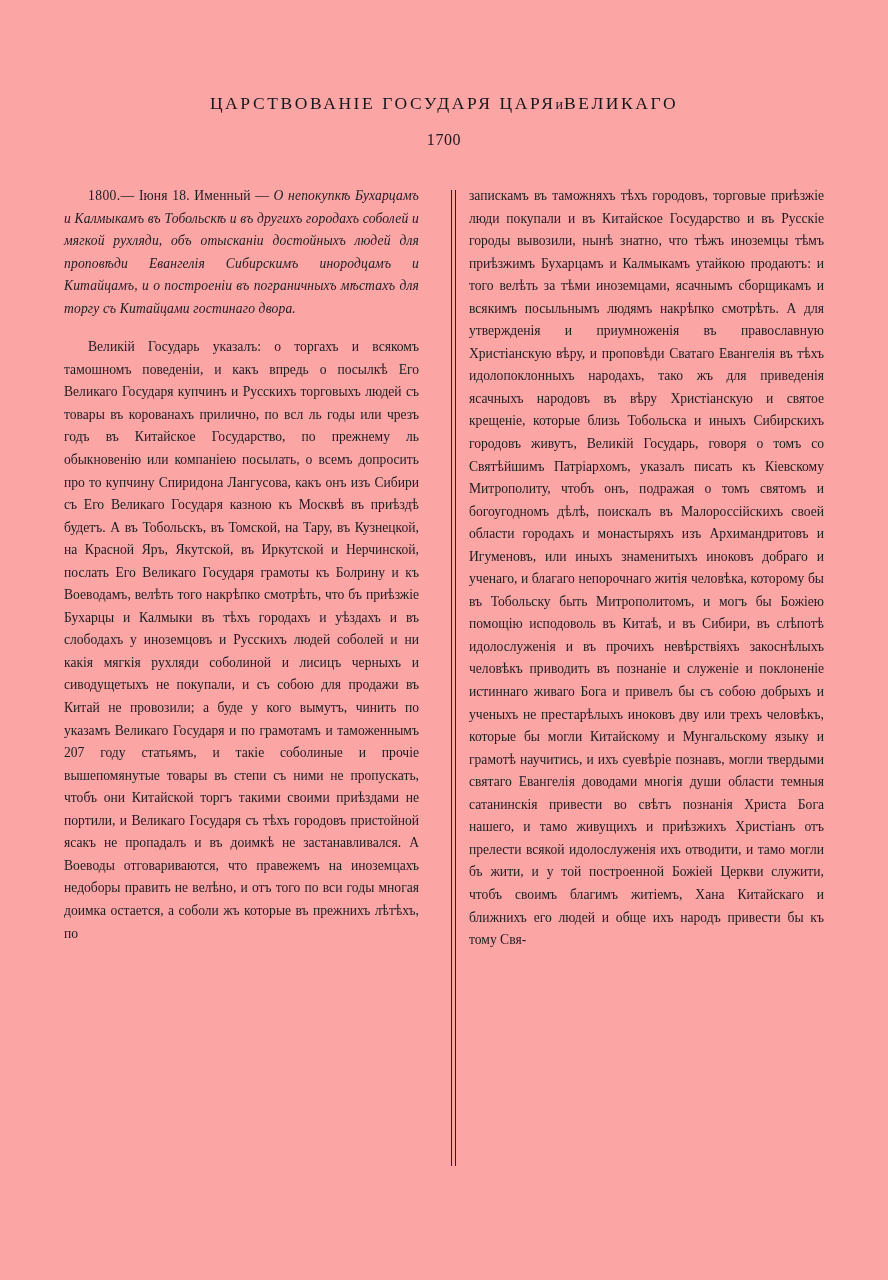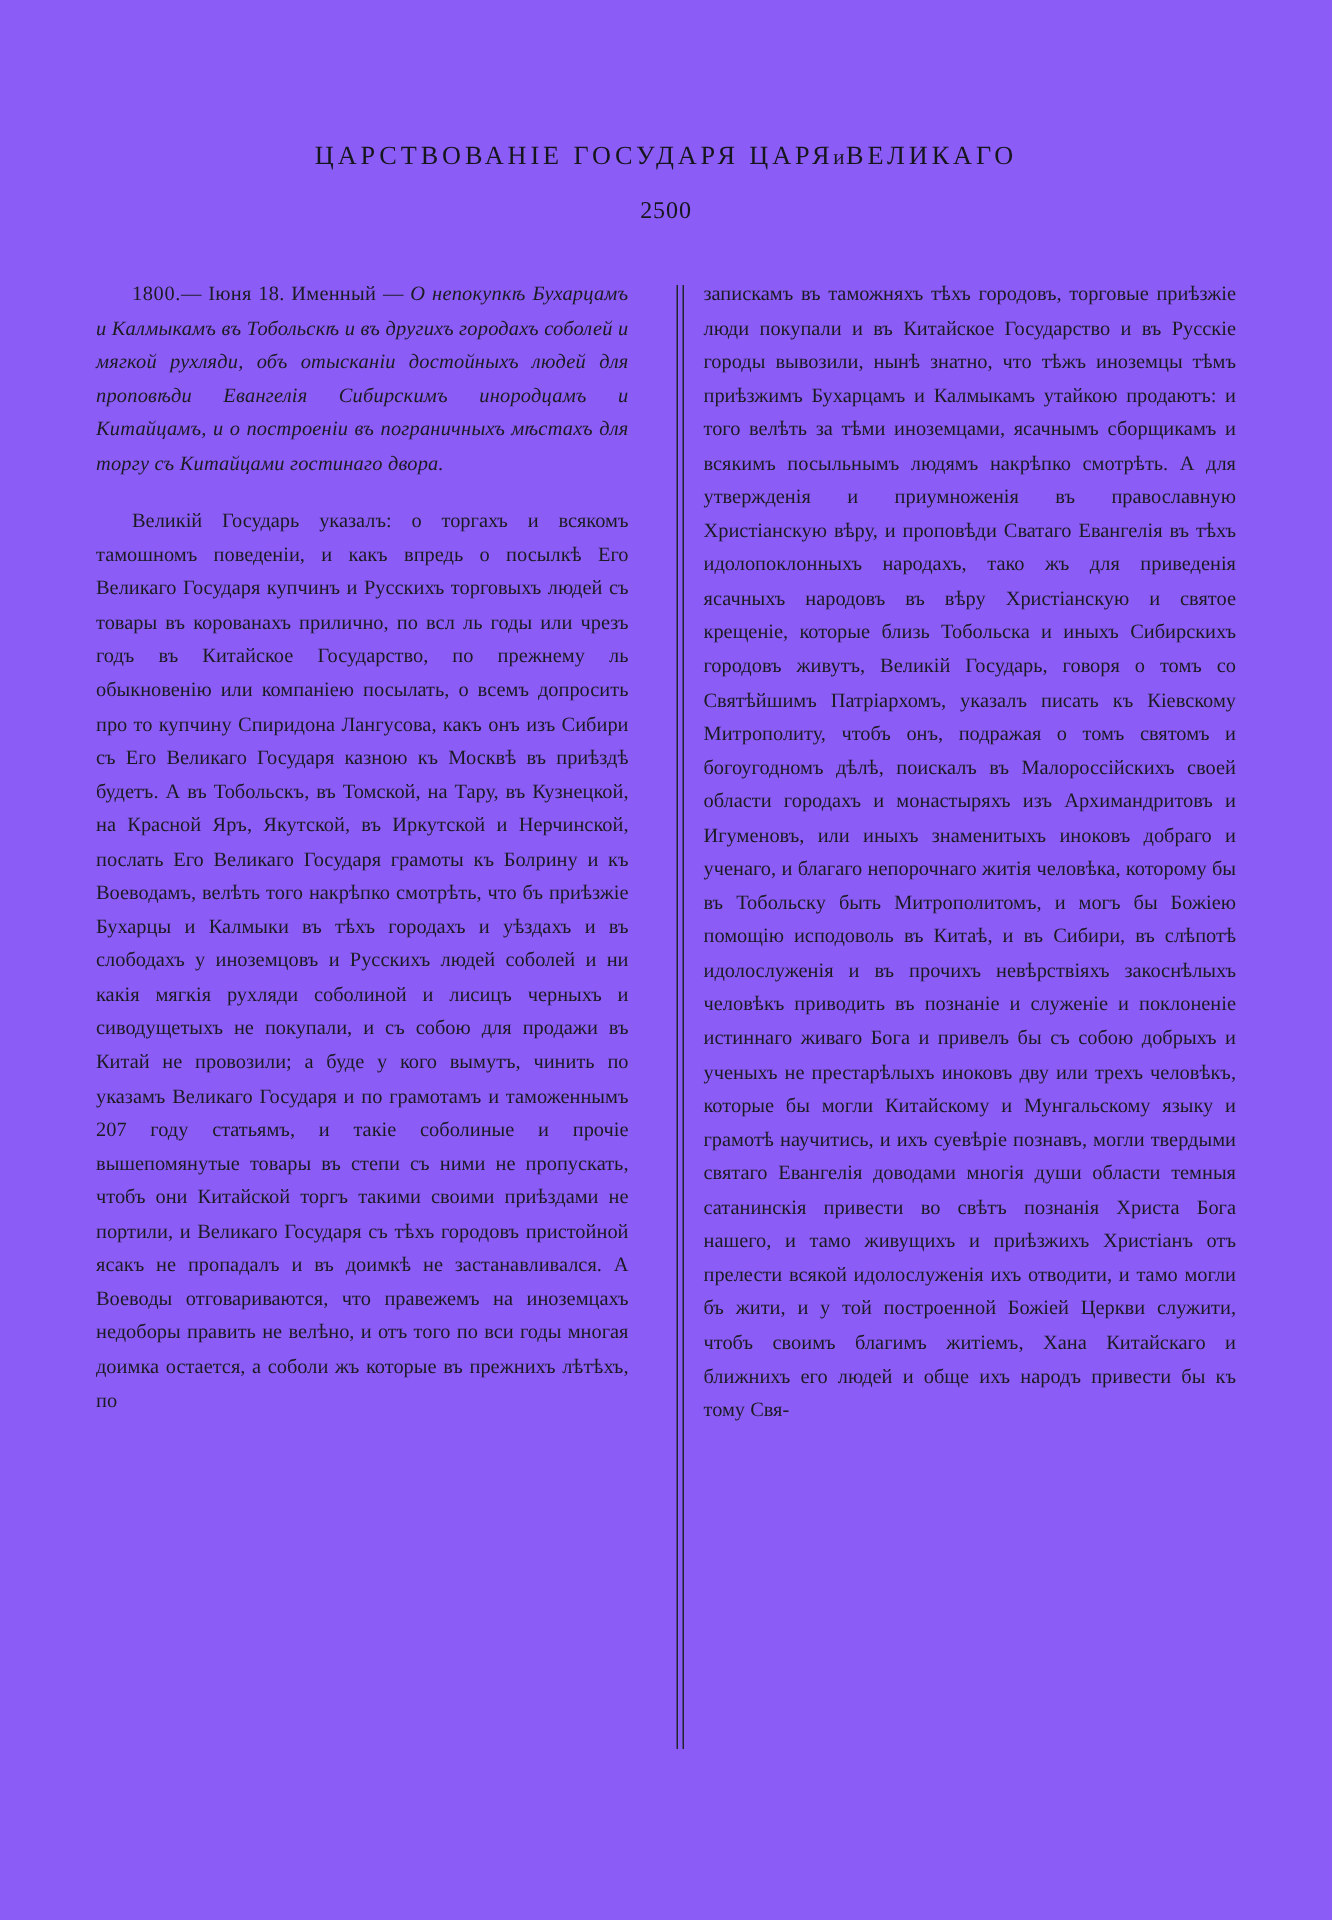--- a/index.html
+++ b/index.html
@@ -14,21 +14,21 @@
     position: relative;
     overflow: hidden;
     font-family: "Liberation Serif", "DejaVu Serif", serif;
     color: #1b1c22;
     -webkit-font-smoothing: antialiased;
   }
 
   .page {
     position: absolute;
     inset: 0;
-    background: #8b5cf6;
+    background: #fca5a5;
   }
 
   
   .masthead {
     position: absolute;
     left: 0;
     right: 0;
     top: 86px;
     text-align: center;
   }
@@ -110,21 +110,21 @@
   .rule i.a { left: 0; }
   .rule i.b { left: 4px; }
 </style>
 </head>
 <body>
 
 <div class="page">
 
   <div class="masthead">
     <div class="masthead-line"><span>ЦАРСТВОВАНІЕ ГОСУДАРЯ ЦАРЯ</span><span class="conn">и</span><span>ВЕЛИКАГО</span></div>
-    <div class="year">2500</div>
+    <div class="year">1700</div>
   </div>
 
   <div class="rule">
     <i class="a"></i>
     <i class="b"></i>
   </div>
 
   <div class="columns">
 
     <div class="col">

